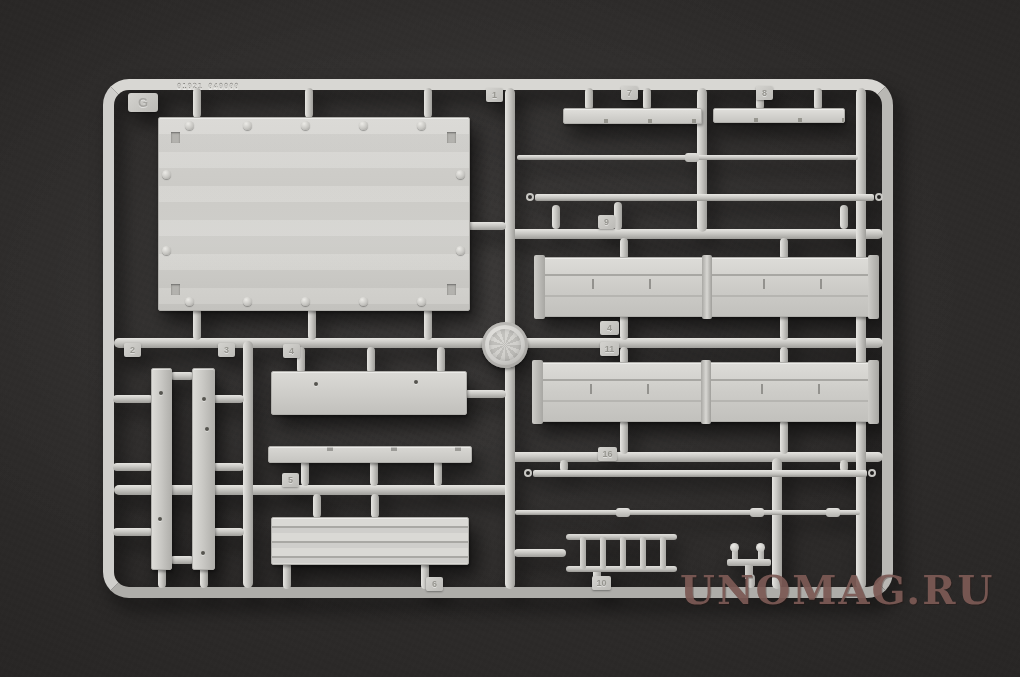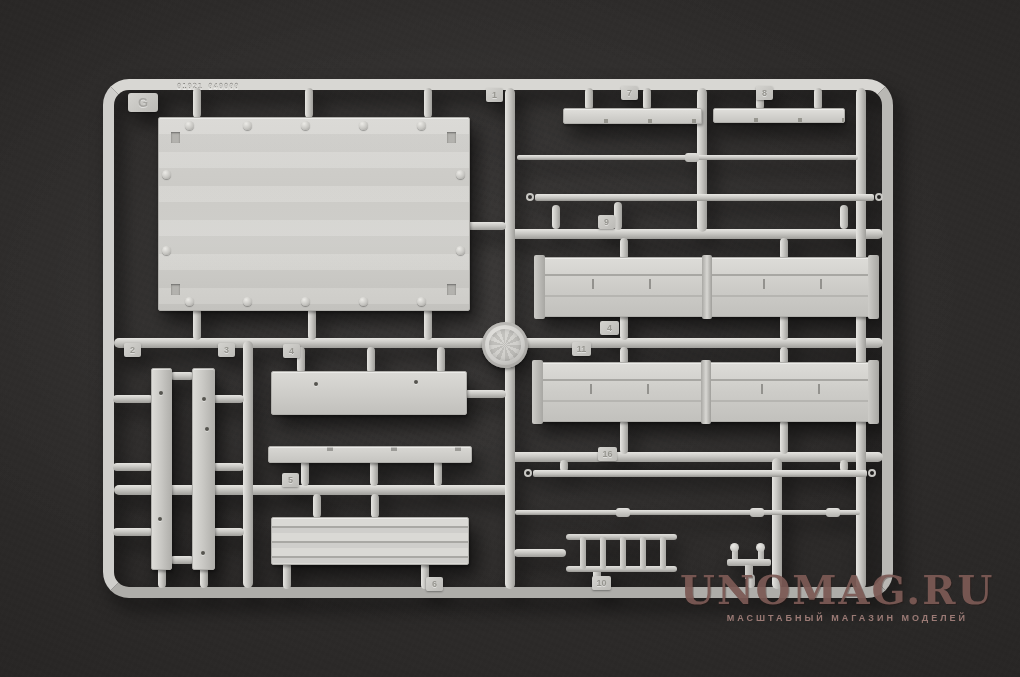--- a/index.html
+++ b/index.html
@@ -259,20 +259,19 @@
     <div class="tag" style="left:486px;top:88px;width:17px;height:14px">1</div>
     <div class="tag" style="left:124px;top:343px;width:17px;height:14px">2</div>
     <div class="tag" style="left:218px;top:343px;width:17px;height:14px">3</div>
     <div class="tag" style="left:283px;top:344px;width:17px;height:14px">4</div>
     <div class="tag" style="left:282px;top:473px;width:17px;height:14px">5</div>
     <div class="tag" style="left:426px;top:577px;width:17px;height:14px">6</div>
     <div class="tag" style="left:621px;top:86px;width:17px;height:14px">7</div>
     <div class="tag" style="left:756px;top:86px;width:17px;height:14px">8</div>
     <div class="tag" style="left:598px;top:215px;width:17px;height:14px">9</div>
     <div class="tag" style="left:600px;top:321px;width:19px;height:14px">4</div>
-    <div class="tag" style="left:572px;top:342px;width:19px;height:14px">11</div>
+    <div class="tag" style="left:600px;top:342px;width:19px;height:14px">11</div>
     <div class="tag" style="left:598px;top:447px;width:19px;height:14px">16</div>
     <div class="tag" style="left:592px;top:576px;width:19px;height:14px">10</div>
   </div>
 
   <div class="wm-title">UNOMAG.RU</div>
-  <div class="wm-sub">МАСШТАБНЫЙ МАГАЗИН МОДЕЛЕЙ</div>
 </div>
 
 </body></html>

